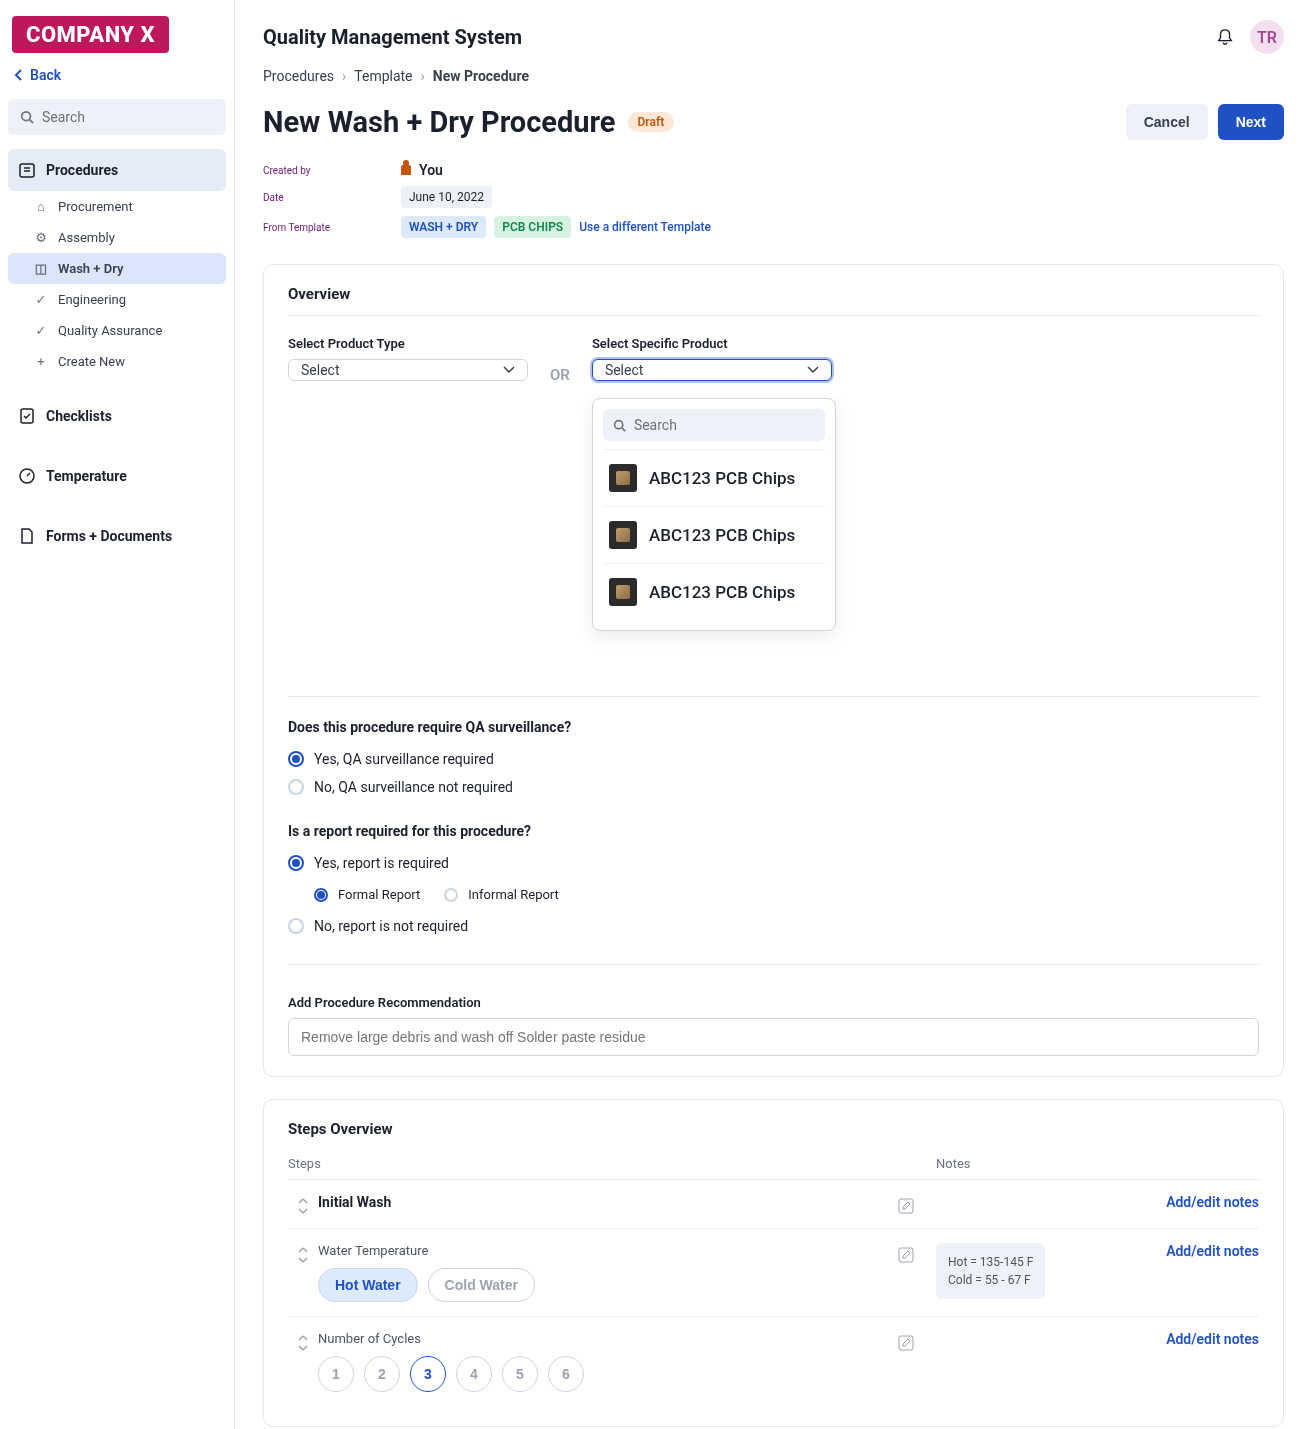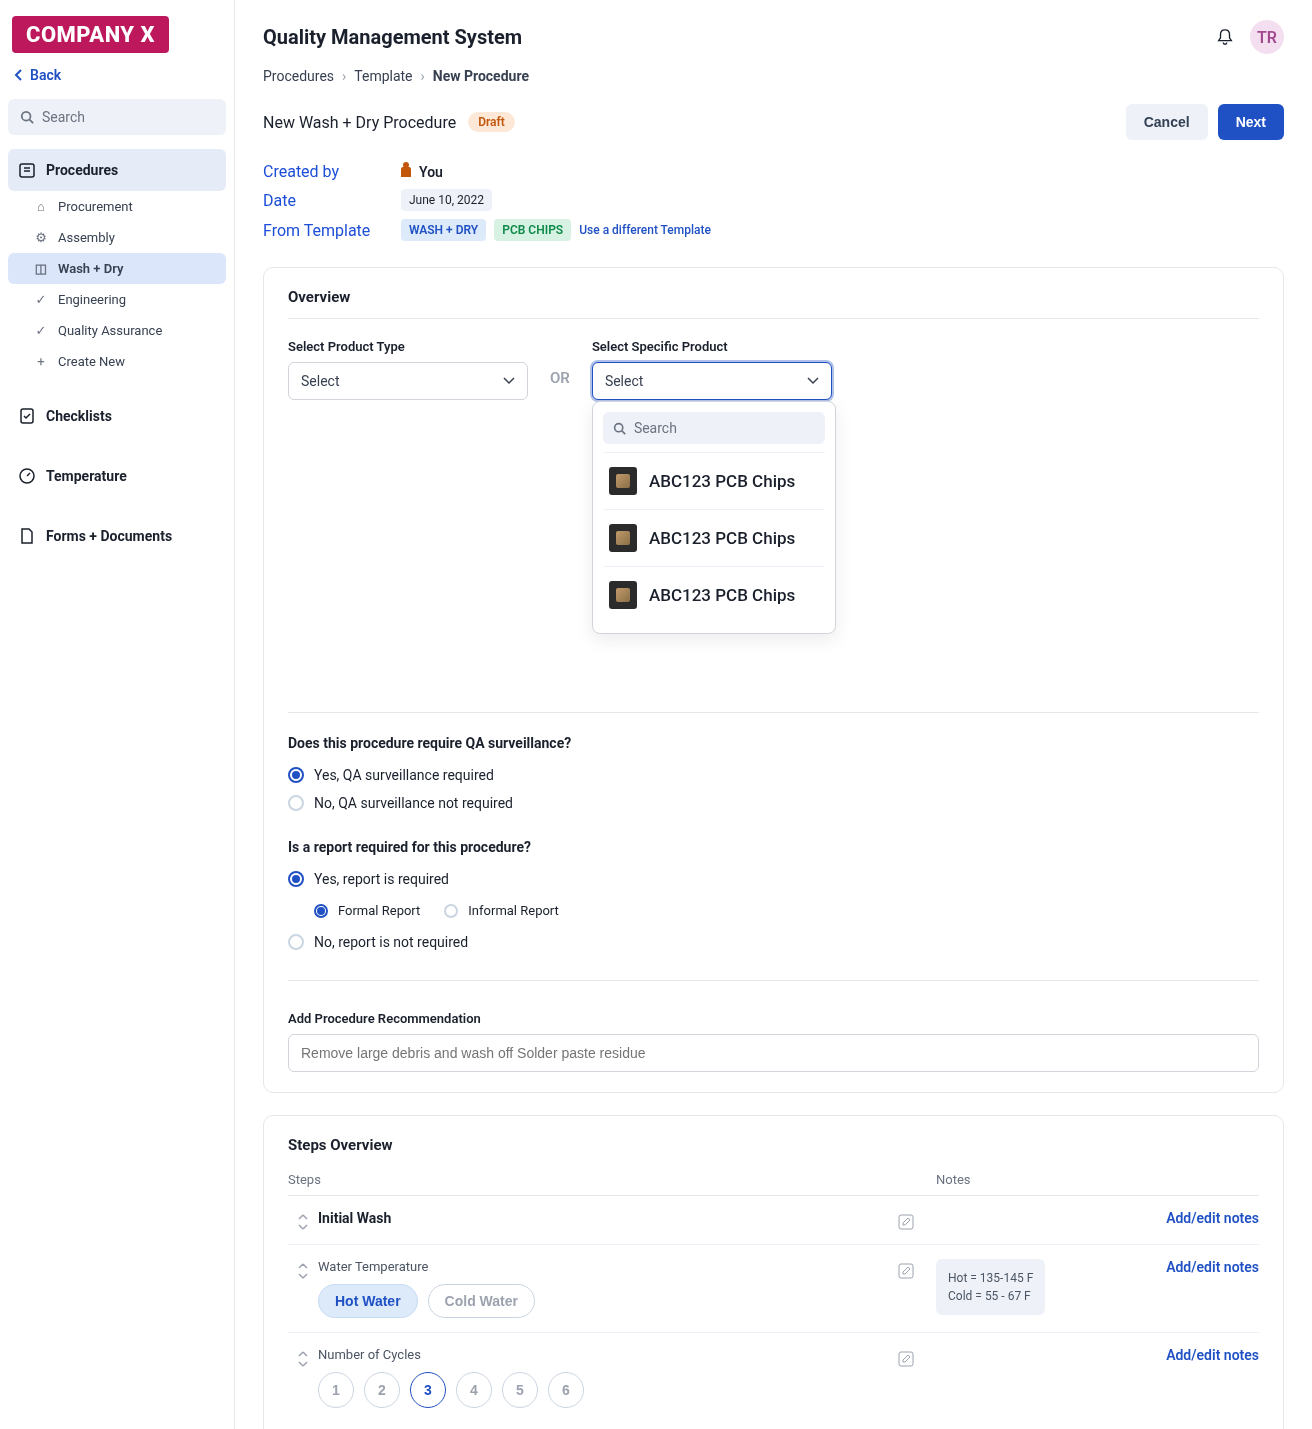--- a/index.html
+++ b/index.html
@@ -20,41 +20,41 @@
 .topbar { display: flex; justify-content: space-between; align-items: center; }
 .page-title { font-size: 20px; font-weight: 700; }
 .top-actions { display: flex; align-items: center; gap: 16px; }
 .bell { width: 18px; height: 18px; cursor: pointer; }
 .avatar { width: 34px; height: 34px; border-radius: 50%; background: #f4dff0; color: #a3498f; display: flex; align-items: center; justify-content: center; font-weight: 600; font-size: 16px; cursor: pointer; }
 .breadcrumb { display: flex; align-items: center; gap: 8px; margin-top: 14px; color: #374151; font-size: 14px; }
 .breadcrumb .sep { color: #9ca3af; }
 .breadcrumb .current { font-weight: 700; }
 .title-row { display: flex; justify-content: space-between; align-items: center; margin-top: 20px; }
 .title-left { display: flex; align-items: center; gap: 12px; }
-.h1 { font-size: 16px; font-weight: 400; }
+.h1 { font-size: 29px; font-weight: 700; }
 .draft-badge { background: #fde8d7; color: #c2570c; font-size: 12px; font-weight: 600; padding: 3px 10px; border-radius: 10px; }
 .btn { border: none; border-radius: 6px; padding: 10px 18px; font-size: 14px; font-weight: 600; cursor: pointer; }
 .btn-secondary { background: #eef2f8; color: #334155; }
 .btn-primary { background: #2051c4; color: #fff; }
 .meta { margin-top: 18px; }
 .meta-row { display: flex; align-items: center; gap: 8px; padding: 4px 0; }
-.meta-label { color: #1d4ed8; font-size: 16px; width: 130px; }
+.meta-label { color: #701a75; font-size: 10px; width: 130px; }
 .pill { background: #eef2f8; border-radius: 4px; padding: 4px 8px; font-size: 12px; }
 .pill-blue { background: #dceaf9; color: #2051c4; font-weight: 600; }
 .pill-green { background: #d7f2e3; color: #0e8a4a; font-weight: 600; }
 .link { color: #2051c4; font-size: 12px; font-weight: 500; cursor: pointer; }
 .user-icon { width: 10px; height: 10px; background: #c2570c; border-radius: 2px 2px 0 0; display: inline-block; position: relative; }
 .user-icon::before { content: ''; position: absolute; top: -5px; left: 2px; width: 6px; height: 6px; background: #c2570c; border-radius: 50%; }
 .card { border: 1px solid #e5e7eb; border-radius: 10px; padding: 20px 24px; margin-top: 22px; }
 .card-title { font-weight: 700; font-size: 15px; margin-bottom: 10px; }
 .divider { height: 1px; background: #e5e7eb; margin: 12px 0 20px 0; }
 .product-row { display: flex; gap: 22px; align-items: flex-start; position: relative; }
 .field { width: 240px; }
 .field-label { font-size: 13px; font-weight: 600; margin-bottom: 8px; display: block; }
-.select { border: 1px solid #d1d5db; border-radius: 6px; padding: 10px 12px; display: flex; justify-content: space-between; align-items: center; cursor: pointer; font-size: 14px; color: #374151; background: #fff; }
+.select { border: 1px solid #d1d5db; border-radius: 6px; padding: 2px 12px; display: flex; justify-content: space-between; align-items: center; cursor: pointer; font-size: 14px; color: #374151; background: #fff; }
 .select.focused { box-shadow: 0 0 0 2px rgba(32,81,196,0.35); border-color: #2051c4; }
 .or-text { color: #9ca3af; font-weight: 600; font-size: 15px; margin-top: 30px; }
 .dropdown { position: absolute; top: 62px; left: 0; width: 244px; background: #fff; border: 1px solid #d1d5db; border-radius: 8px; padding: 10px; box-shadow: 0 6px 18px rgba(0,0,0,0.08); z-index: 10; }
 .dd-search { background: #eef2f8; border-radius: 6px; padding: 8px 10px; display: flex; align-items: center; gap: 8px; color: #6b7280; margin-bottom: 8px; }
 .dd-item { display: flex; align-items: center; gap: 12px; padding: 14px 6px; border-top: 1px solid #eef2f8; cursor: pointer; }
 .dd-item:first-of-type { border-top: none; }
 .dd-img { width: 28px; height: 28px; background: #2b2b2b; border-radius: 3px; position: relative; }
 .dd-img::after { content:''; position:absolute; top:7px; left:7px; width:14px; height:14px; background: linear-gradient(135deg,#c19a6b,#8b6f47); border-radius:2px; }
 .dd-label { font-size: 17px; font-weight: 500; }
 .spacer-drop { height: 300px; }

